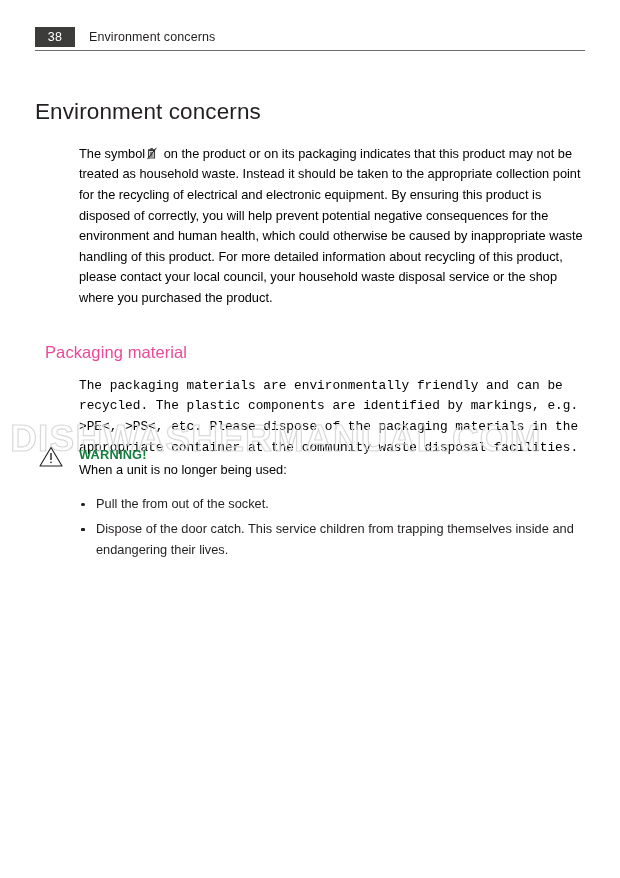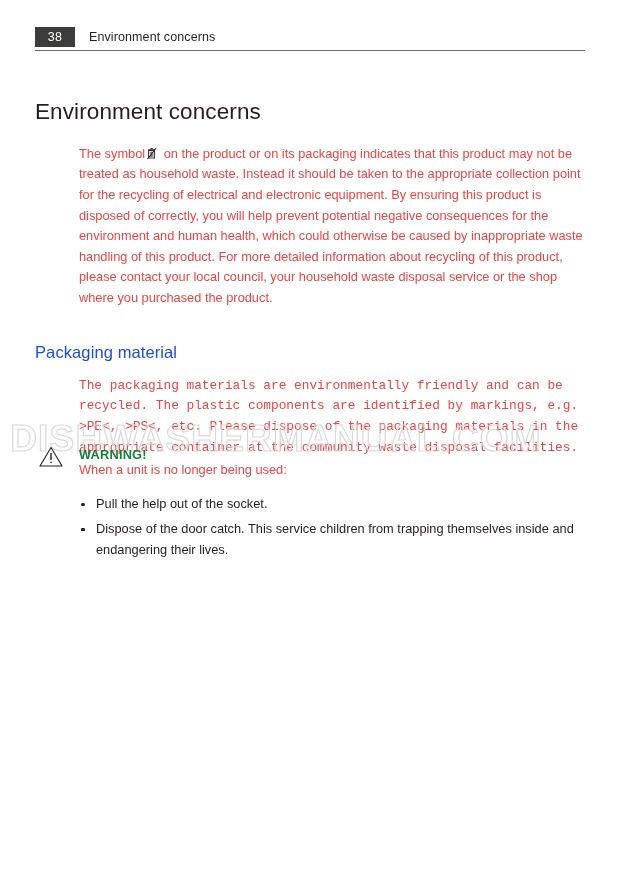--- a/index.html
+++ b/index.html
@@ -64,35 +64,35 @@
     top: 84px;
     left: 35px;
     font-size: 22.5px;
     font-weight: normal;
     color: #231f20;
     letter-spacing: 0.1px;
   }
   .h2 {
     position: absolute;
     top: 329px;
-    left: 35px;
+    left: 45px;
     font-size: 16.5px;
     font-weight: normal;
-    color: #1d4ed8;
+    color: #ec4899;
     letter-spacing: 0.1px;
   }
 
   
   .body-block {
     position: absolute;
     left: 79px;
     width: 505px;
     font-size: 12.8px;
     line-height: 20.6px;
-    color: #ef4444;
+    color: #000000;
     text-align: left;
   }
   #intro-para { top: 131px; }
   #packaging-para { top: 363px; width: 505px; font-family: Liberation Mono, monospace; }
   #warning-lead { top: 447px; }
 
   .inline-symbol {
     display: inline-block;
     width: 11px;
     height: 13px;
@@ -208,18 +208,18 @@
         <rect x="11.3" y="7" width="1.4" height="7" fill="#231f20"></rect>
         <rect x="11.3" y="15.6" width="1.4" height="1.5" fill="#231f20"></rect>
       </svg>
     </span>
     <span class="warning-label">WARNING!</span>
   </div>
 
   <p class="body-block" id="warning-lead">When a unit is no longer being used:</p>
 
   <ul class="bullets">
-    <li><span class="dot"></span><span>Pull the help out of the socket.</span></li>
+    <li><span class="dot"></span><span>Pull the from out of the socket.</span></li>
     <li><span class="dot"></span></li>
     <li><span class="dot"></span><span>Dispose of the door catch. This service children from trapping themselves inside and endangering their lives.</span></li>
   </ul>
 
 </div>
 
 </body></html>

